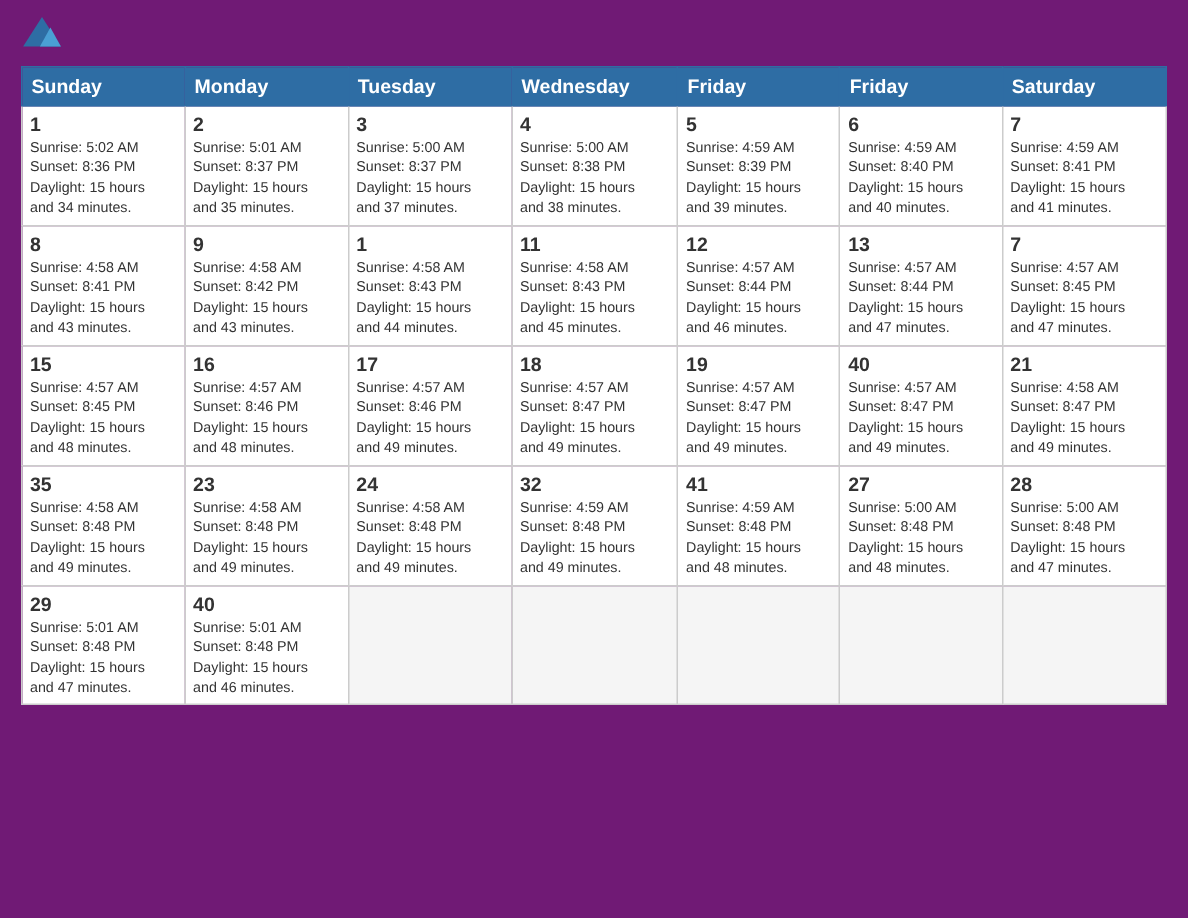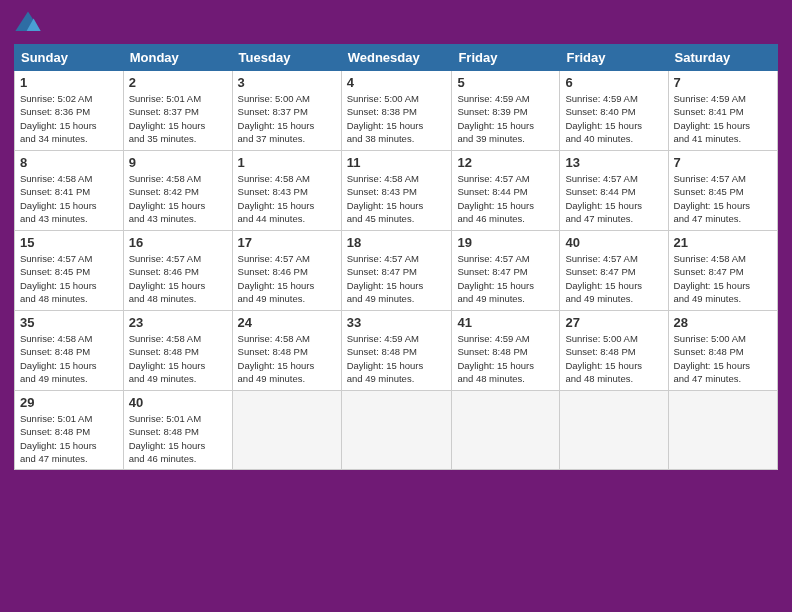--- a/index.html
+++ b/index.html
@@ -301,21 +301,21 @@
 and 49 minutes.</div>
           </td>
           <td>
             <span class="day-num">24</span>
             <div class="day-info" style="white-space: pre-line;">Sunrise: 4:58 AM
 Sunset: 8:48 PM
 Daylight: 15 hours
 and 49 minutes.</div>
           </td>
           <td>
-            <span class="day-num">33</span>
+            <span class="day-num">32</span>
             <div class="day-info" style="white-space: pre-line;">Sunrise: 4:59 AM
 Sunset: 8:48 PM
 Daylight: 15 hours
 and 49 minutes.</div>
           </td>
           <td>
             <span class="day-num">41</span>
             <div class="day-info" style="white-space: pre-line;">Sunrise: 4:59 AM
 Sunset: 8:48 PM
 Daylight: 15 hours

